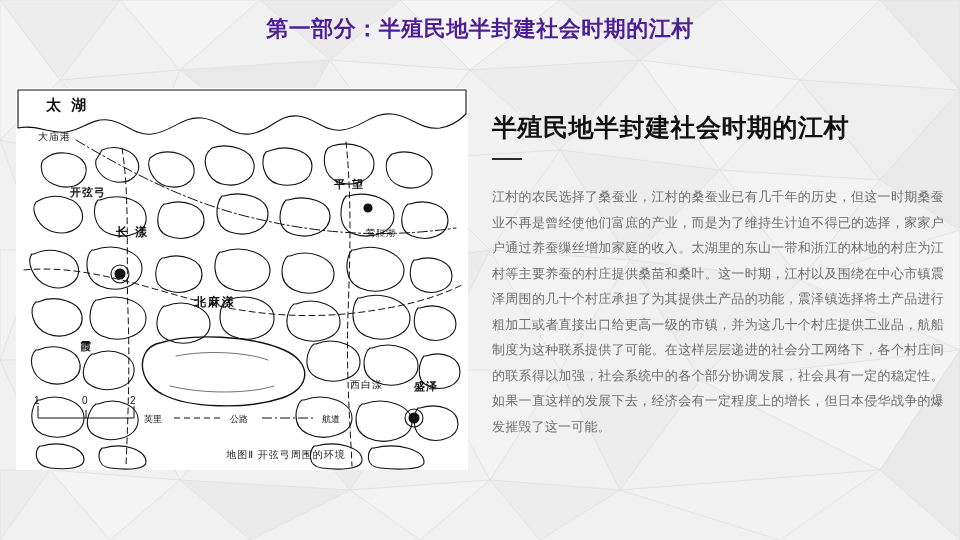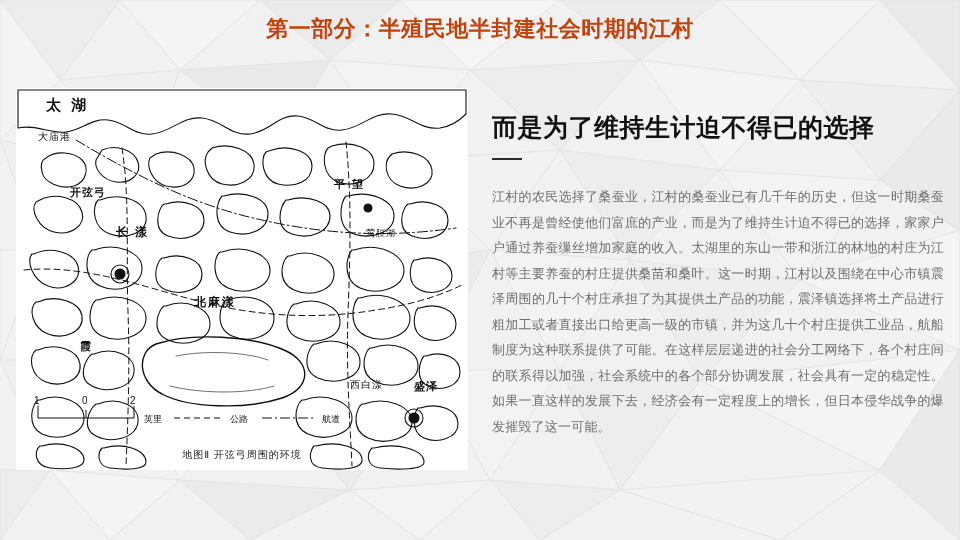--- a/index.html
+++ b/index.html
@@ -34,21 +34,21 @@
   .header {
     position: absolute;
     top: 14px;
     left: 0;
     width: 960px;
     text-align: center;
   }
   .title-cn {
     font-size: 22px;
     font-weight: bold;
-    color: #c2410c;
+    color: #4c1d95;
     letter-spacing: 0.5px;
     line-height: 30px;
     white-space: nowrap;
     text-align: center;
   }
   .title-en {
     margin-top: 5px;
     font-size: 10.5px;
     color: #8d8d8d;
     letter-spacing: 2.4px;
@@ -70,20 +70,21 @@
 
   .fig-caption {
     position: absolute;
     left: 0;
     width: 452px;
     bottom: 8px;
     text-align: center;
     font-size: 10px;
     color: #1a1a1a;
     letter-spacing: 1px;
+    padding-left: 44px;
   }
 
   
   .right {
     position: absolute;
     left: 492px;
     top: 110px;
     width: 452px;
   }
   .subtitle {
@@ -272,18 +273,18 @@
       <g stroke="#111" stroke-width="1" fill="none">
         <line x1="158" y1="330" x2="206" y2="330" stroke-dasharray="6 4"></line>
         <line x1="246" y1="330" x2="298" y2="330" stroke-dasharray="10 3 2 3"></line>
       </g>
     </svg>
 
     <div class="fig-caption">地图Ⅱ    开弦弓周围的环境</div>
   </div>
 
   <div class="right">
-    <div class="subtitle">而是为了维持生计迫不得已的选择</div>
+    <div class="subtitle">半殖民地半封建社会时期的江村</div>
     <div class="rule"></div>
     <div class="body-text">江村的农民选择了桑蚕业，江村的桑蚕业已有几千年的历史，但这一时期桑蚕业不再是曾经使他们富庶的产业，而是为了维持生计迫不得已的选择，家家户户通过养蚕缫丝增加家庭的收入。太湖里的东山一带和浙江的林地的村庄为江村等主要养蚕的村庄提供桑苗和桑叶。这一时期，江村以及围绕在中心市镇震泽周围的几十个村庄承担了为其提供土产品的功能，震泽镇选择将土产品进行粗加工或者直接出口给更高一级的市镇，并为这几十个村庄提供工业品，航船制度为这种联系提供了可能。在这样层层递进的社会分工网络下，各个村庄间的联系得以加强，社会系统中的各个部分协调发展，社会具有一定的稳定性。如果一直这样的发展下去，经济会有一定程度上的增长，但日本侵华战争的爆发摧毁了这一可能。</div>
   </div>
 
 </div>
 
 </body></html>

